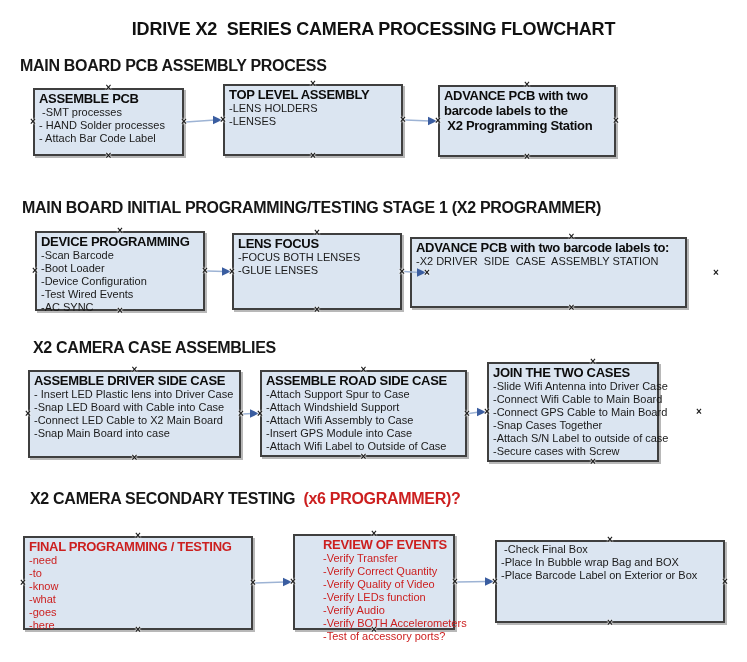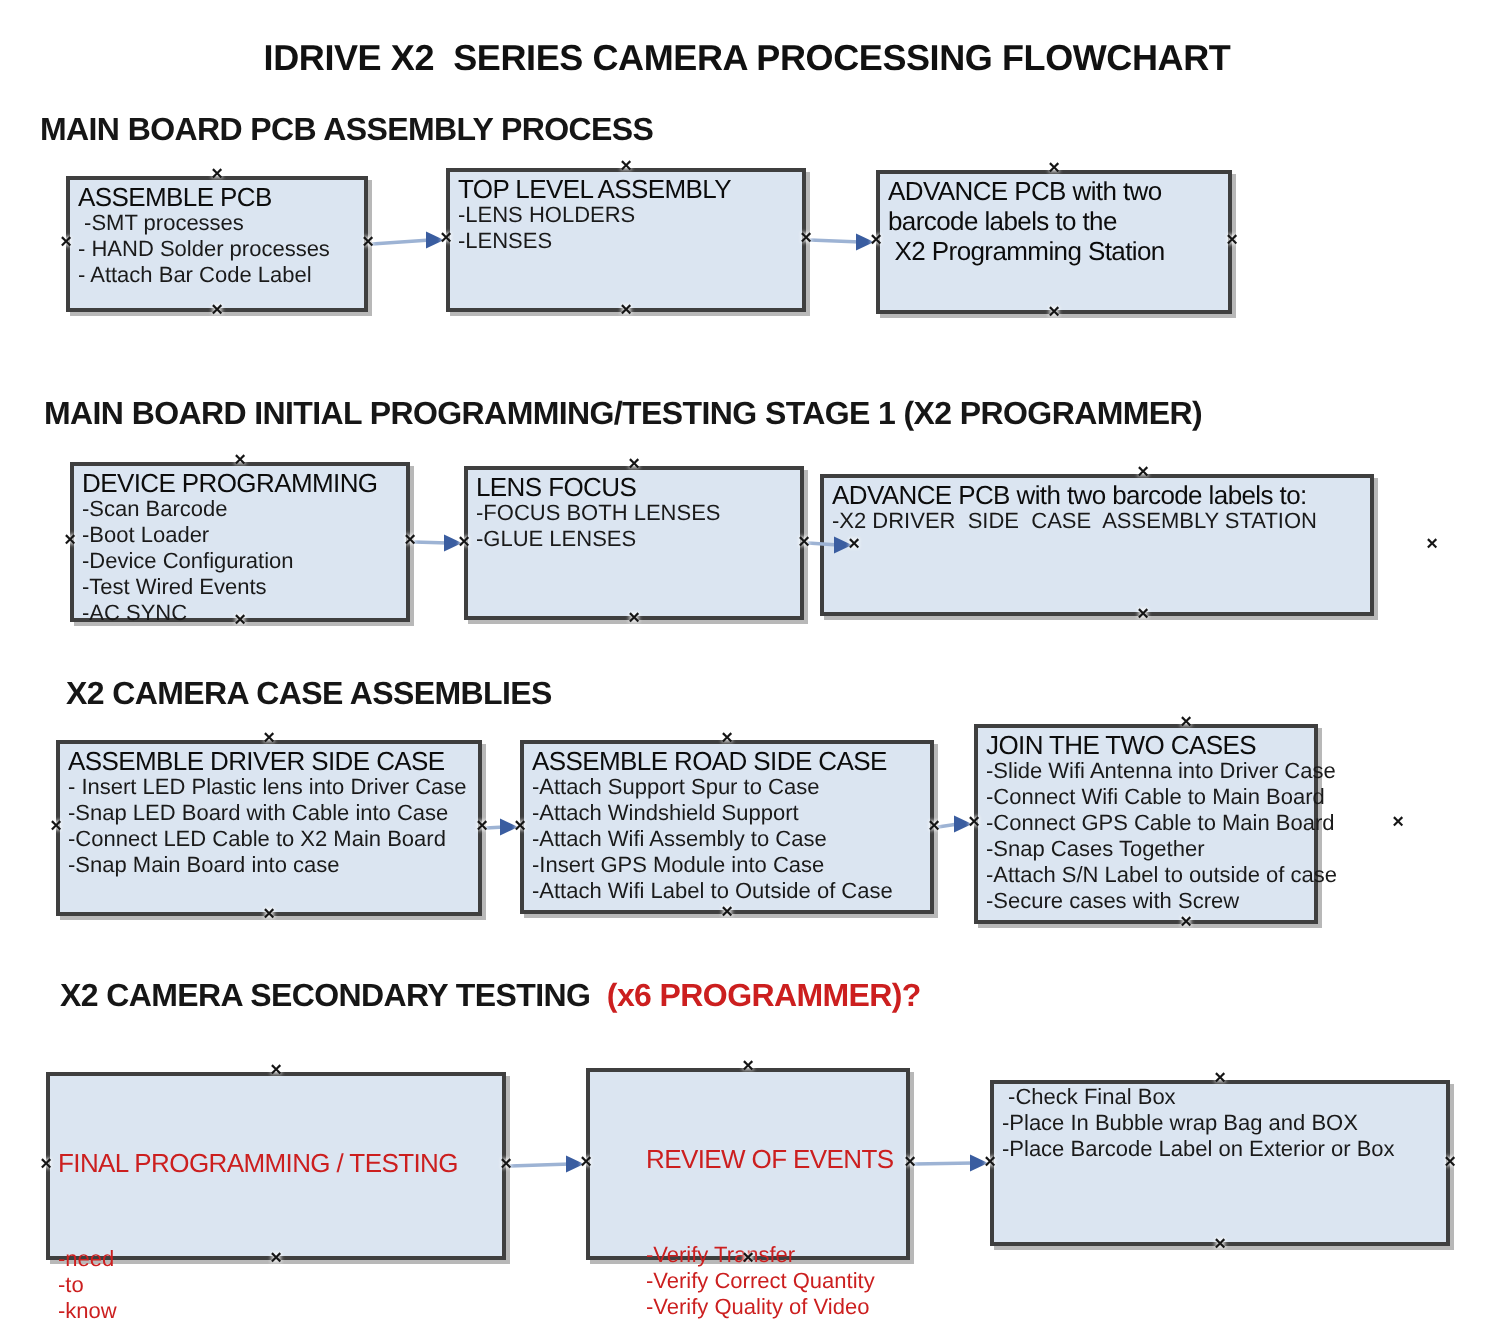--- a/index.html
+++ b/index.html
@@ -14,27 +14,27 @@
   .section-header{
     position:absolute;font-size:16px;font-weight:bold;color:#161616;
     white-space:pre;letter-spacing:-0.3px;z-index:1;
   }
   .fc-box{
     position:absolute;background:#dbe5f1;border:2px solid #3f3f3f;
     box-shadow:2px 2px 0 rgba(125,125,125,.55);
     box-sizing:border-box;padding:1px 0 0 4px;z-index:2;
   }
   .box-title{
-    font-size:13px;font-weight:normal;line-height:15px;white-space:pre;
+    font-size:13px;font-weight:bold;line-height:15px;white-space:pre;
     color:#0c0c0c;letter-spacing:-0.3px;
   }
   .box-body{
     font-size:11px;line-height:13px;white-space:pre;color:#1a1a1a;
   }
-  .red-text{color:#cc1f1f;margin-top:35px;}
+  .red-text{color:#cc1f1f;}
   #connectors{position:absolute;left:0;top:0;z-index:3;}
   .handle{
     position:absolute;font-size:10px;line-height:10px;font-weight:bold;color:#151515;
     transform:translate(-50%,-50%);text-shadow:0 0 2px #fff,0 0 2px #fff;
     z-index:4;cursor:crosshair;
   }
 </style>
 </head>
 <body>
 

